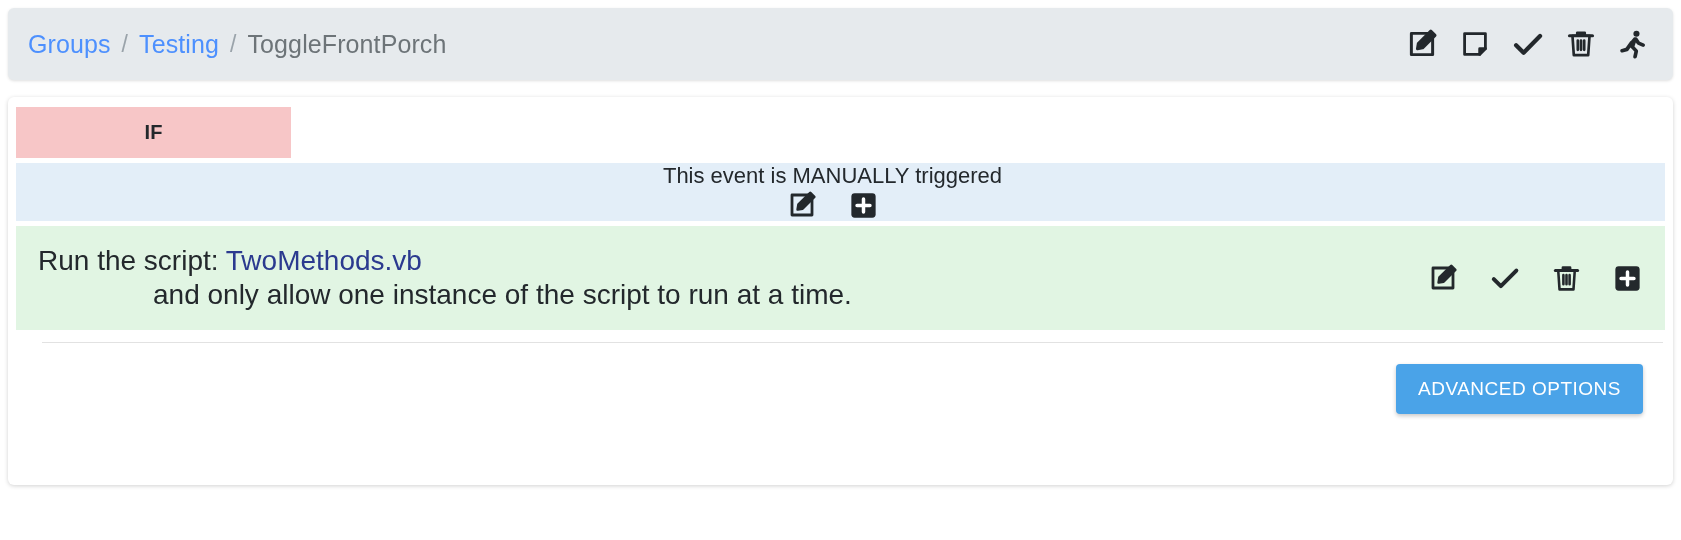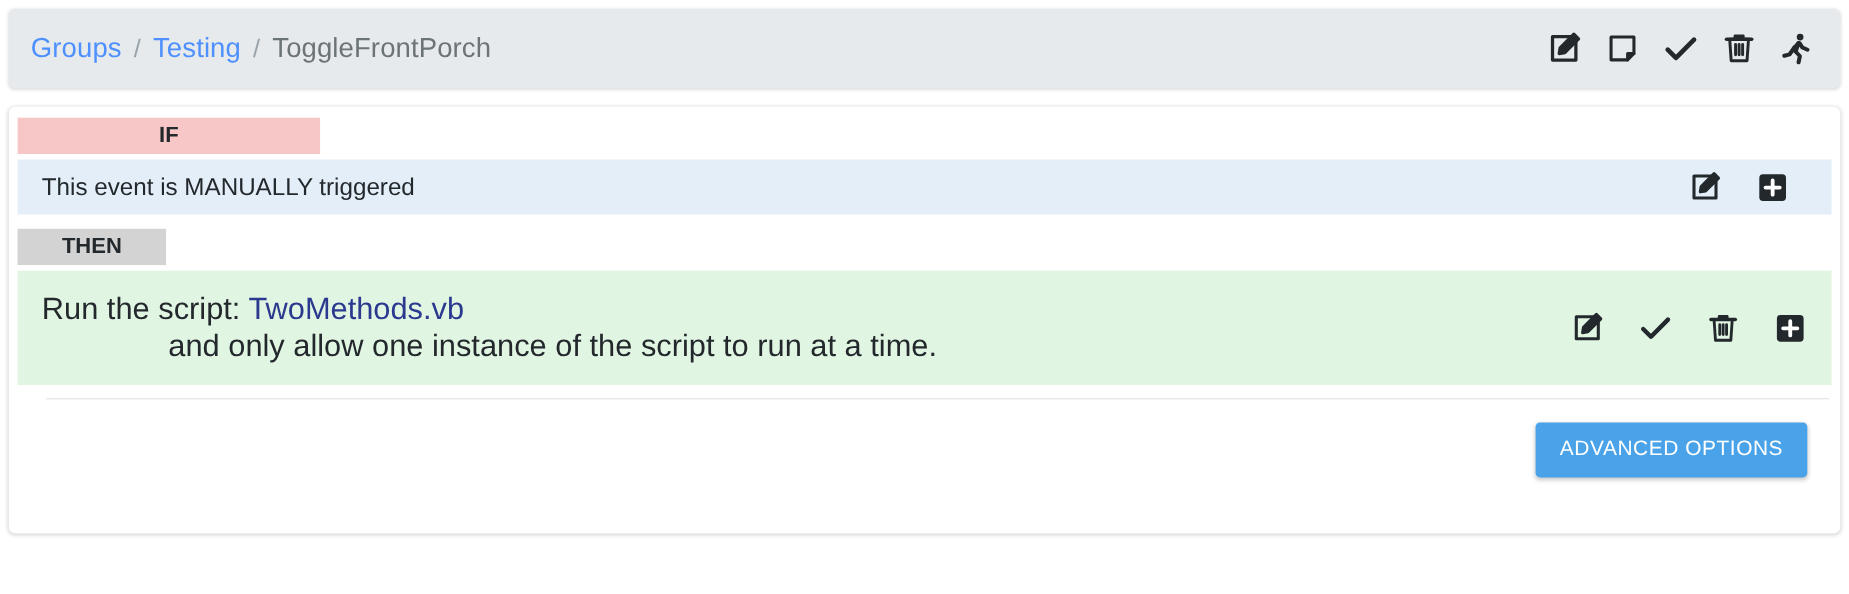--- a/index.html
+++ b/index.html
@@ -84,21 +84,21 @@
     background: #ffffff;
     border-radius: 6px;
     box-shadow: 0 1px 4px rgba(0,0,0,0.18);
     padding: 10px 0 0 0;
     height: 388px;
     box-sizing: border-box;
     overflow: hidden;
   }
 
   .section-tag {
-    height: 33px;
+    height: 51px;
     display: flex;
     align-items: center;
     justify-content: center;
     font-size: 20px;
     font-weight: bold;
     color: #23282c;
     margin-left: 8px;
     box-sizing: border-box;
   }
   .tag-if {
@@ -113,20 +113,21 @@
 
   .cond-row {
     margin: 5px 8px 0 8px;
     background: #e3eef8;
     min-height: 50px;
     display: flex;
     align-items: center;
     justify-content: space-between;
     padding: 0 38px 0 22px;
     box-sizing: border-box;
+    flex-direction: column;
   }
   .cond-text {
     font-size: 22px;
     color: #23282c;
   }
   .row-actions {
     display: flex;
     align-items: center;
     gap: 30px;
   }
@@ -250,21 +251,20 @@
         </span>
         <span class="icon-btn">
           <svg width="31" height="31" viewBox="0 0 24 24">
             <rect x="2.6" y="2.6" width="18.8" height="18.8" rx="2.6" fill="#23282c"></rect>
             <path d="M12 7v10M7 12h10" stroke="#ffffff" stroke-width="2.7" stroke-linecap="round"></path>
           </svg>
         </span>
       </span>
     </div>
 
-    <div class="section-tag tag-then">THEN</div>
 
     <div class="action-row">
       <div class="action-lines">
         <div class="ln1">
           <span>Run the script:</span>
           <span class="code-link">TwoMethods.vb</span>
         </div>
         <div class="ln3">and only allow one instance of the script to run at a time.</div>
       </div>
 

